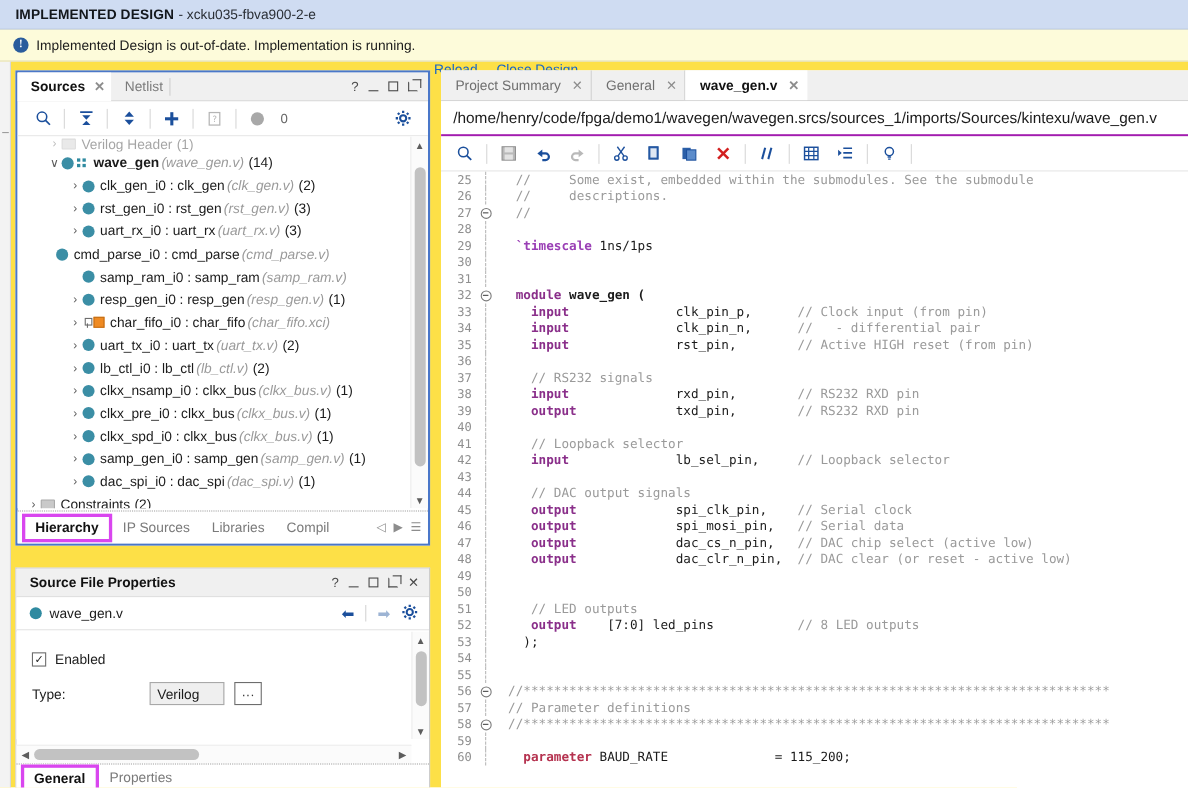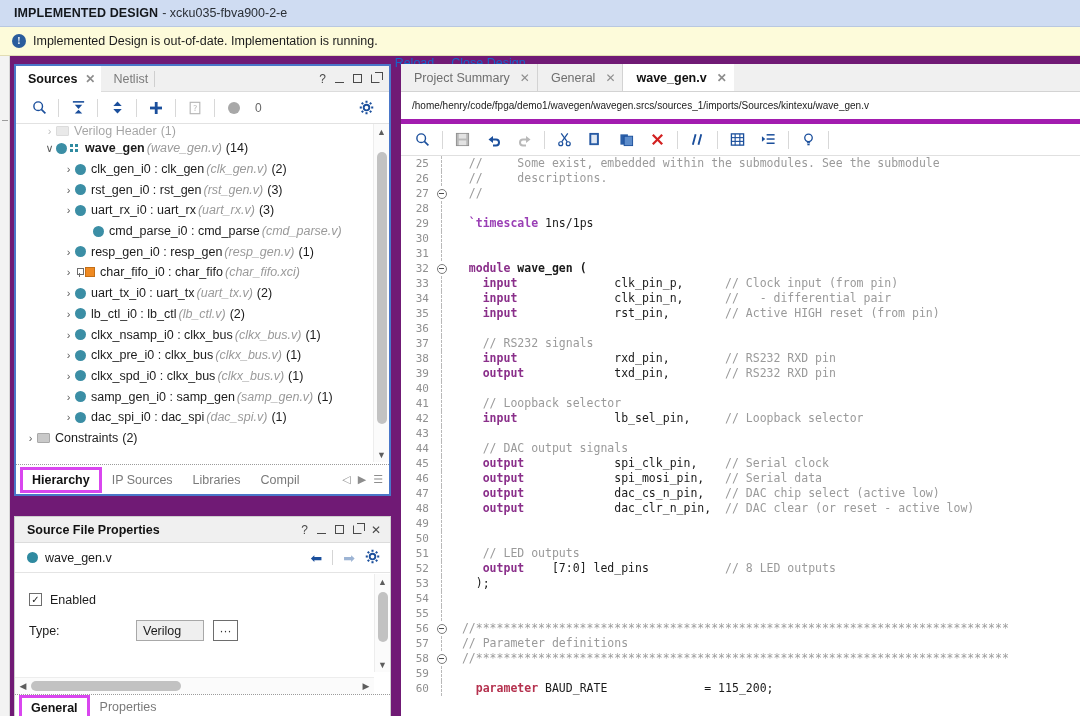--- a/index.html
+++ b/index.html
@@ -6,21 +6,21 @@
   * { box-sizing: border-box; }
   html, body {
     margin: 0; padding: 0;
     width: 1080px; height: 716px;
     overflow: hidden;
     background: #ffffff;
     font-family: "Liberation Sans", sans-serif;
     font-size: 12px;
     color: #1c1c1c;
   }
-  #app { position: relative; width: 1080px; height: 716px; background:#701a75; }
+  #app { position: relative; width: 1080px; height: 716px; background:#fde047; }
 
   
   .title-banner {
     position:absolute; left:0; top:0; width:1080px; height:27px;
     background:#cfdcf2; display:flex; align-items:center; padding-left:14px;
     border-bottom:1px solid #b9c8e0;
   }
   .title-banner .tb-strong { font-weight:bold; font-size:12.5px; color:#13171c; letter-spacing:.1px; }
   .title-banner .tb-rest { font-size:12.5px; color:#2a2f36; margin-left:4px; }
 
@@ -178,21 +178,21 @@
   }
   .etabs { height:28px; background:#f0f0f0; display:flex; align-items:stretch; border-bottom:1px solid #d3d3d3; }
   .etab {
     display:flex; align-items:center; padding:0 7px 0 13px; font-size:12.5px; color:#6f6f6f; cursor:pointer;
     border-right:1px solid #d3d3d3;
   }
   .etab.active { background:#ffffff; color:#111; font-weight:bold; border-right:none; }
   .etab .ex { margin-left:10px; color:#8d8d8d; font-size:12px; cursor:pointer; }
   .epath {
     height:32px; display:flex; align-items:center; padding-left:11px;
-    font-size:10px; color:#1b1b1b; border-bottom:5px solid #a21caf; background:#fff;
+    font-size:14px; color:#1b1b1b; border-bottom:2px solid #a21caf; background:#fff;
   }
   .etoolbar {
     height:32px; display:flex; align-items:center; padding-left:6px; background:#fff;
     border-bottom:1px solid #e0e0e0;
   }
   .eti { width:31px; height:26px; display:flex; align-items:center; justify-content:center; cursor:pointer; }
 
   .code-area {
     position:absolute; left:0; right:0; top:92px; bottom:0;
     background:#ffffff; overflow:hidden;
@@ -353,25 +353,31 @@
             <span class="tfile">(rst_gen.v)</span>
             <span class="tcount">(3)</span>
           </div>
           <div class="trow" style="padding-left: 46px;">
             <span class="arrow">›</span>
             <span class="dot"></span>
             <span class="tname">uart_rx_i0 : uart_rx</span>
             <span class="tfile">(uart_rx.v)</span>
             <span class="tcount">(3)</span>
           </div>
-          <div class="trow" style="padding-left: 64px;">
+          <div class="trow" style="padding-left: 22px;">
             <span class="arrow none">›</span>
             <span class="dot"></span>
             <span class="tname">cmd_parse_i0 : cmd_parse</span>
             <span class="tfile">(cmd_parse.v)</span>
+          </div>
+          <div class="trow" style="padding-left: 46px;">
+            <span class="arrow none">›</span>
+            <span class="dot"></span>
+            <span class="tname">samp_ram_i0 : samp_ram</span>
+            <span class="tfile">(samp_ram.v)</span>
           </div>
           <div class="trow" style="padding-left: 46px;">
             <span class="arrow">›</span>
             <span class="dot"></span>
             <span class="tname">resp_gen_i0 : resp_gen</span>
             <span class="tfile">(resp_gen.v)</span>
             <span class="tcount">(1)</span>
           </div>
           <div class="trow" style="padding-left: 46px;">
             <span class="arrow">›</span>

